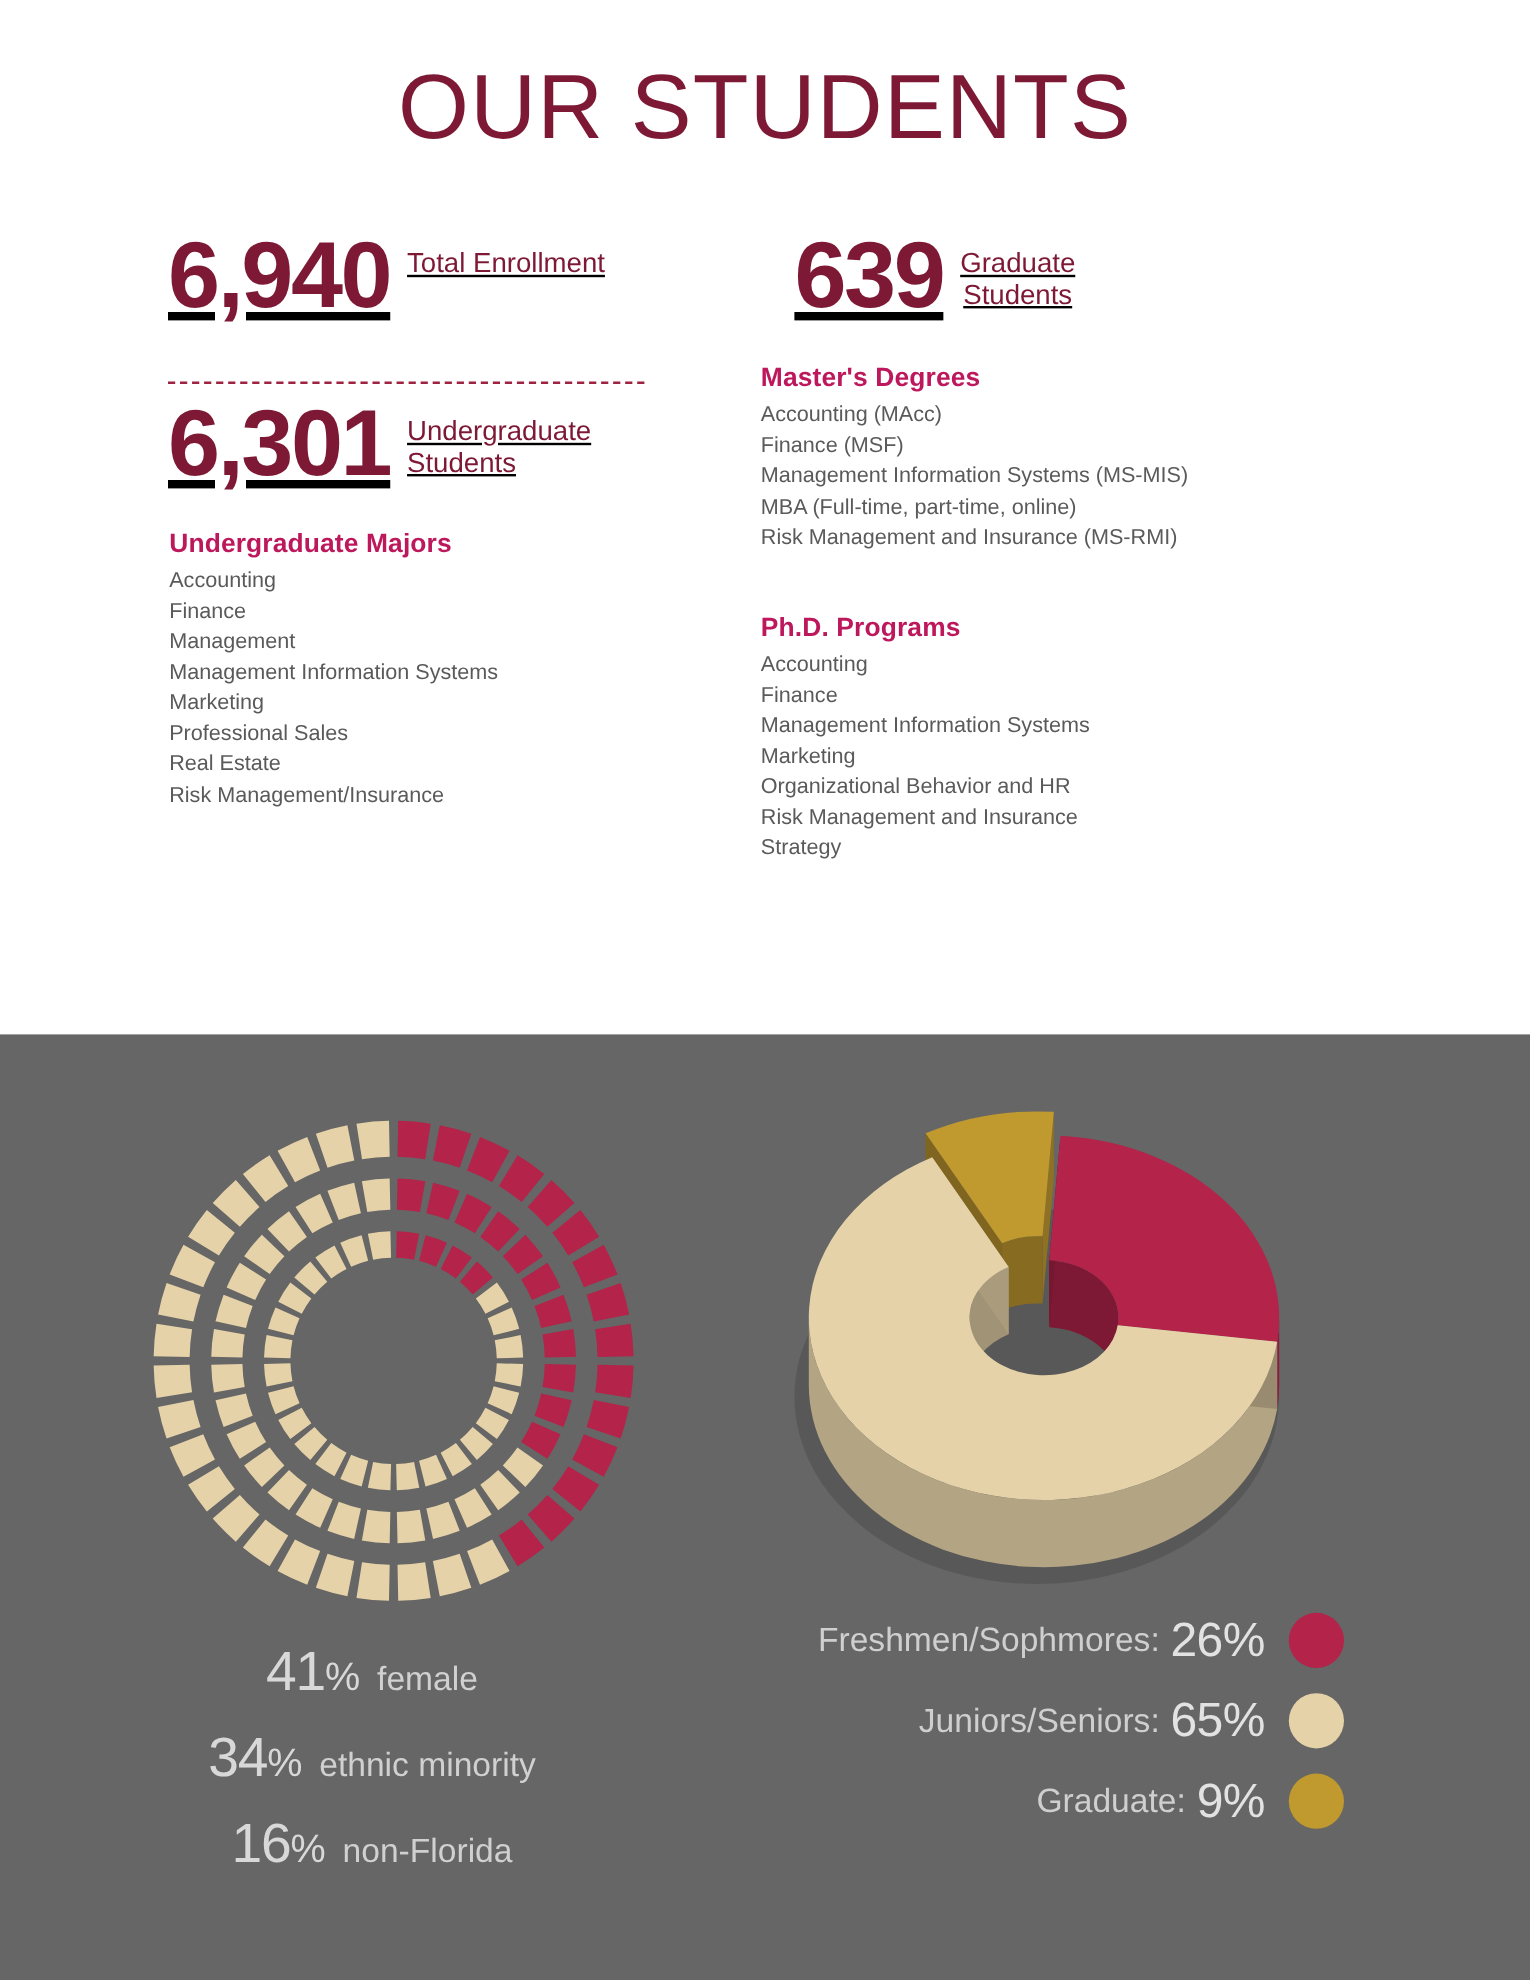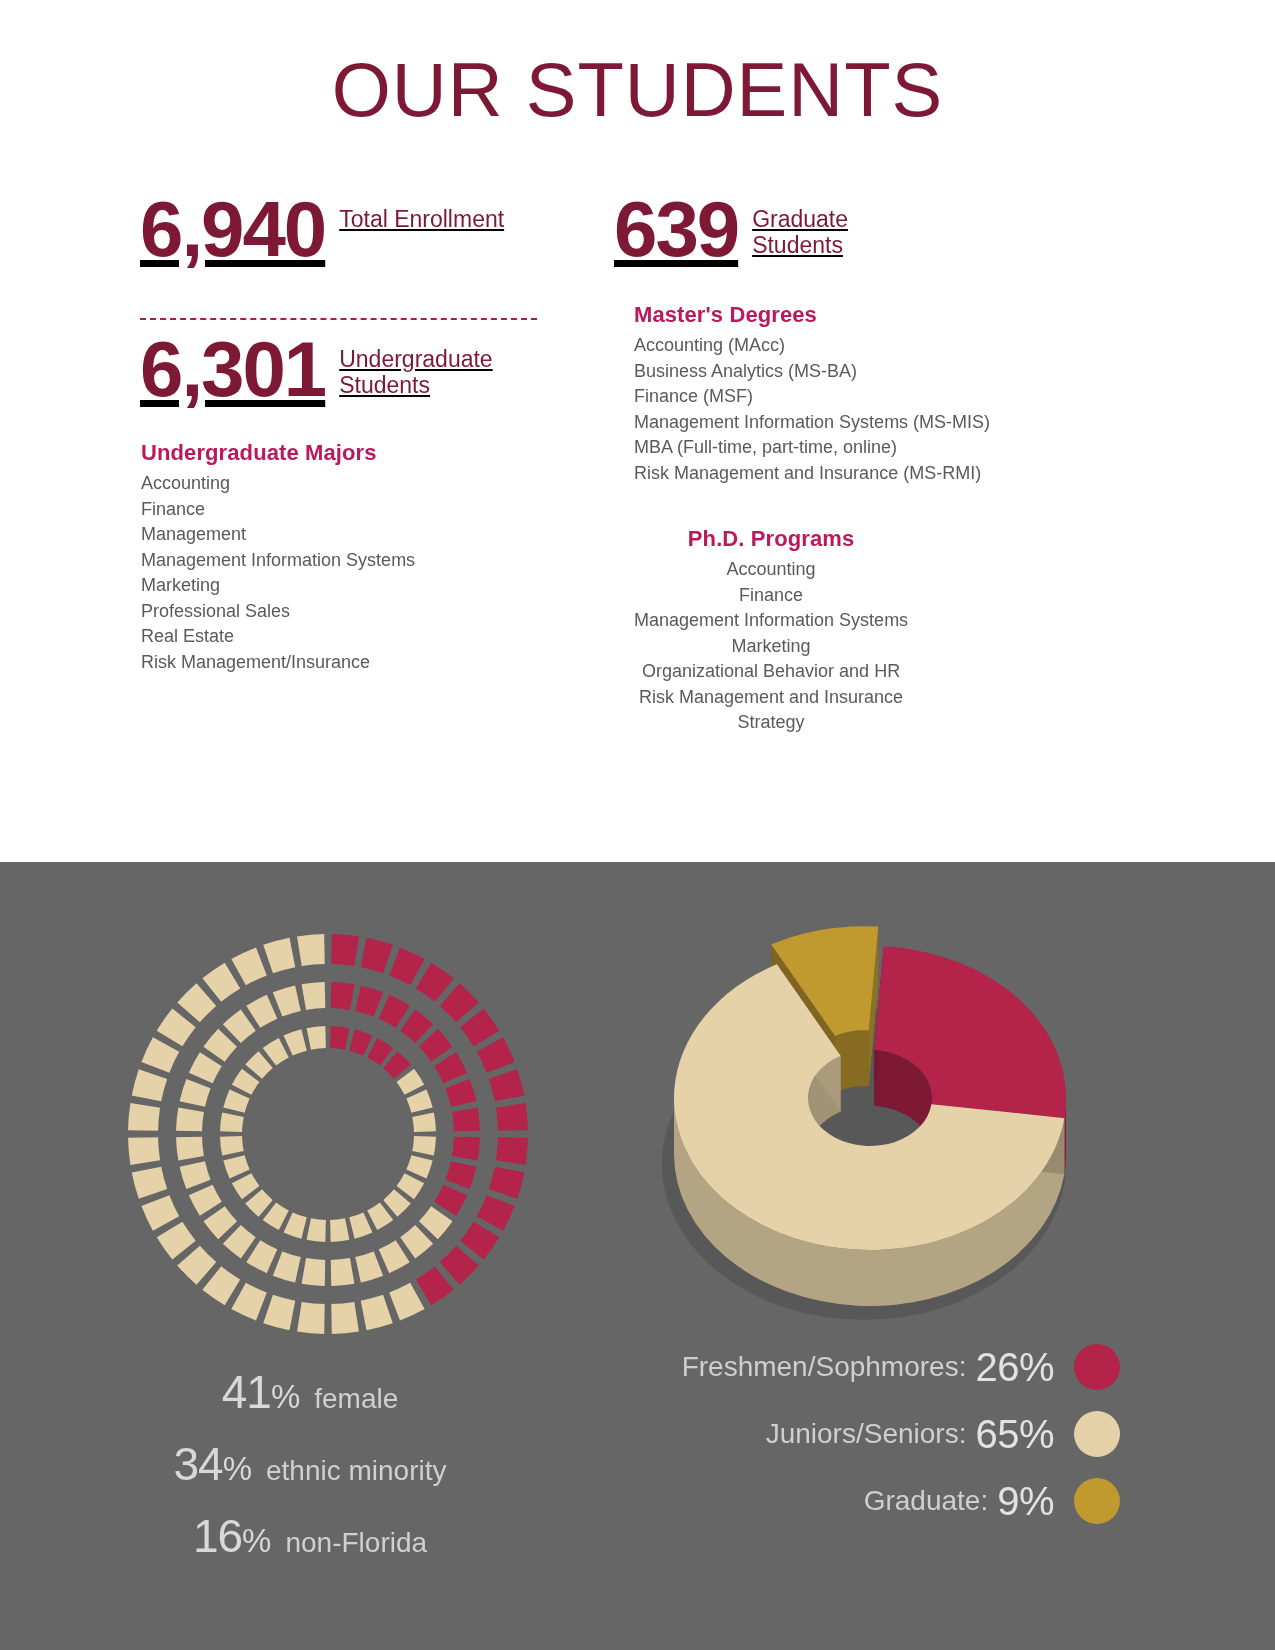--- a/index.html
+++ b/index.html
@@ -54,21 +54,21 @@
     color: #7d1935;
     font-size: 23px;
     line-height: 1.12;
     font-weight: 400;
     padding-left: 14px;
     padding-top: 9px;
     white-space: pre-line;
   }
 
   #stat-total   { left: 140px; top: 198px; }
-  #stat-grad    { left: 614px; top: 198px; }
+  #stat-grad    { left: 662px; top: 198px; text-align: center; }
   #stat-undergrad { left: 140px; top: 338px; }
 
   .divider-dashed {
     position: absolute;
     left: 140px; top: 318px;
     width: 397px;
     height: 0;
     border-top: 2px dashed #9e2242;
   }
 
@@ -83,21 +83,21 @@
   }
   .list-item {
     color: #5a5a5a;
     font-size: 18px;
     line-height: 1.42;
     font-weight: 400;
   }
 
   #group-undergrad-majors { left: 141px; top: 440px; }
   #group-masters          { left: 634px; top: 302px; }
-  #group-phd              { left: 634px; top: 526px; text-align: center; }
+  #group-phd              { left: 634px; top: 510px; }
 
   
   .bottom-panel {
     position: absolute;
     left: 0; top: 862px;
     width: 1275px;
     height: 788px;
     background: #666666;
   }
 
@@ -214,21 +214,20 @@
         <div class="list-item">Professional Sales</div>
         <div class="list-item">Real Estate</div>
         <div class="list-item">Risk Management/Insurance</div>
       </div>
   </div>
 
   <div class="list-group" id="group-masters">
     <div class="list-heading">Master's Degrees</div>
     <div>
         <div class="list-item">Accounting (MAcc)</div>
-        <div class="list-item">Business Analytics (MS-BA)</div>
         <div class="list-item">Finance (MSF)</div>
         <div class="list-item">Management Information Systems (MS-MIS)</div>
         <div class="list-item">MBA (Full-time, part-time, online)</div>
         <div class="list-item">Risk Management and Insurance (MS-RMI)</div>
       </div>
   </div>
 
   <div class="list-group" id="group-phd">
     <div class="list-heading">Ph.D. Programs</div>
     <div>

